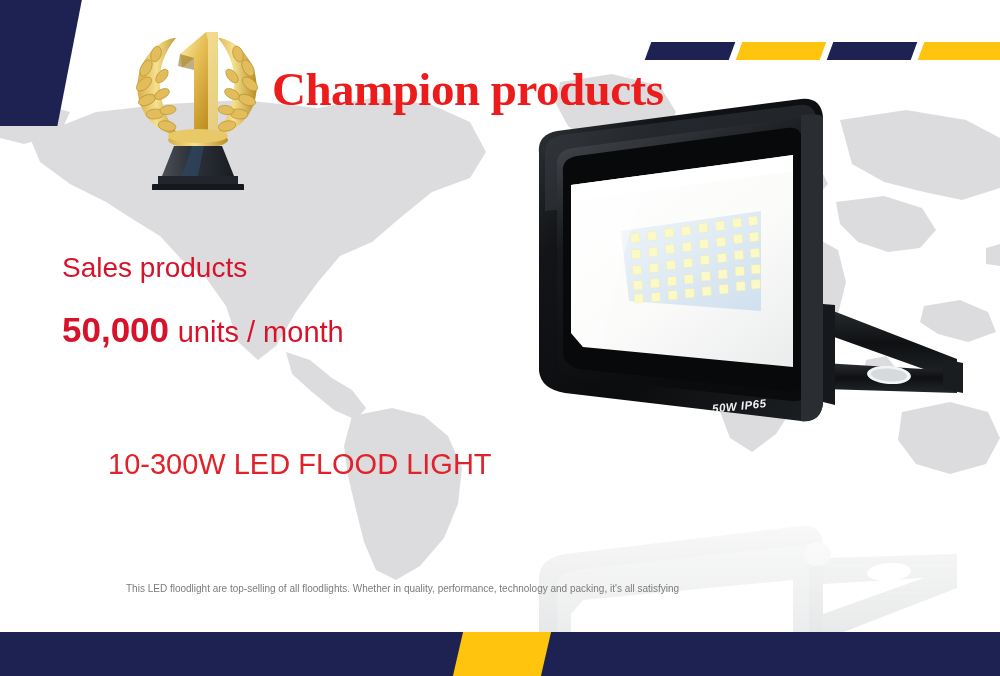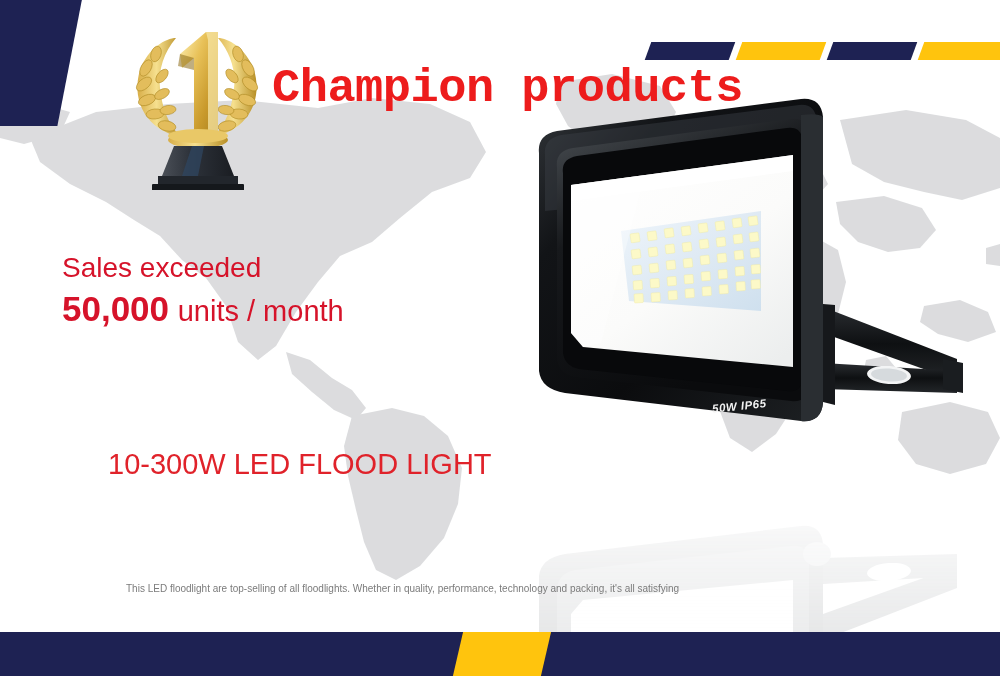--- a/index.html
+++ b/index.html
@@ -15,23 +15,23 @@
   .topbar{position:absolute;height:18px;transform:skewX(-20deg);}
   .botbar{position:absolute;left:0;bottom:0;width:1000px;height:44px;background:#1e2253;}
   .botbar-yellow{position:absolute;left:458px;bottom:0;width:88px;height:44px;
       background:#ffc40d;transform:skewX(-13deg);}
 
   
   .trophy{position:absolute;left:118px;top:18px;width:152px;height:172px;}
 
   
   .title{position:absolute;left:272px;top:62px;font-size:47px;font-weight:bold;color:#ed1c1c;
-      letter-spacing:-.5px;white-space:nowrap;font-family:Liberation Mono, monospace;}
+      letter-spacing:-.5px;white-space:nowrap;font-family:Liberation Serif, serif;}
   .sales-line{position:absolute;left:62px;top:252px;font-size:28px;color:#d6132a;white-space:nowrap;}
-  .sales-big{position:absolute;left:62px;top:289px;font-size:31px;color:#d6132a;white-space:nowrap;}
+  .sales-big{position:absolute;left:62px;top:310px;font-size:31px;color:#d6132a;white-space:nowrap;}
   .sales-big b{font-size:35px;font-weight:bold;}
   .sales-big span.unit{font-size:29px;}
   .product-line{position:absolute;left:108px;top:448px;font-size:29px;color:#e0222a;white-space:nowrap;}
 
   
   .desc{position:absolute;left:126px;top:568px;width:800px;font-size:10px;color:#7b7b7b;
         line-height:41px;}
 
   
   .flood{position:absolute;left:505px;top:75px;width:470px;height:400px;}
@@ -152,21 +152,21 @@
     <ellipse cx="80" cy="118" rx="30" ry="7" fill="#e9c867"></ellipse>
 
     <path d="M56 128 L104 128 L116 158 L44 158 Z" fill="url(#base1)"></path>
     <path d="M74 128 L86 128 L80 158 L64 158 Z" fill="#2f4560" opacity=".75"></path>
     <rect x="40" y="158" width="80" height="8" fill="#22262c"></rect>
     <rect x="34" y="166" width="92" height="7" rx="1" fill="#15181c"></rect>
   </svg>
 
   <div class="title">Champion products</div>
 
-  <div class="sales-line">Sales exceeded</div>
+  <div class="sales-line">Sales products</div>
   <div class="sales-big">
     <b>50,000</b>
     <span class="unit">units / month</span>
   </div>
 
   <div class="product-line">10-300W LED FLOOD LIGHT</div>
 
   <svg class="flood" viewBox="0 0 470 400">
     <defs>
       <linearGradient id="bodyG" x1="0" y1="0" x2="1" y2="1">

